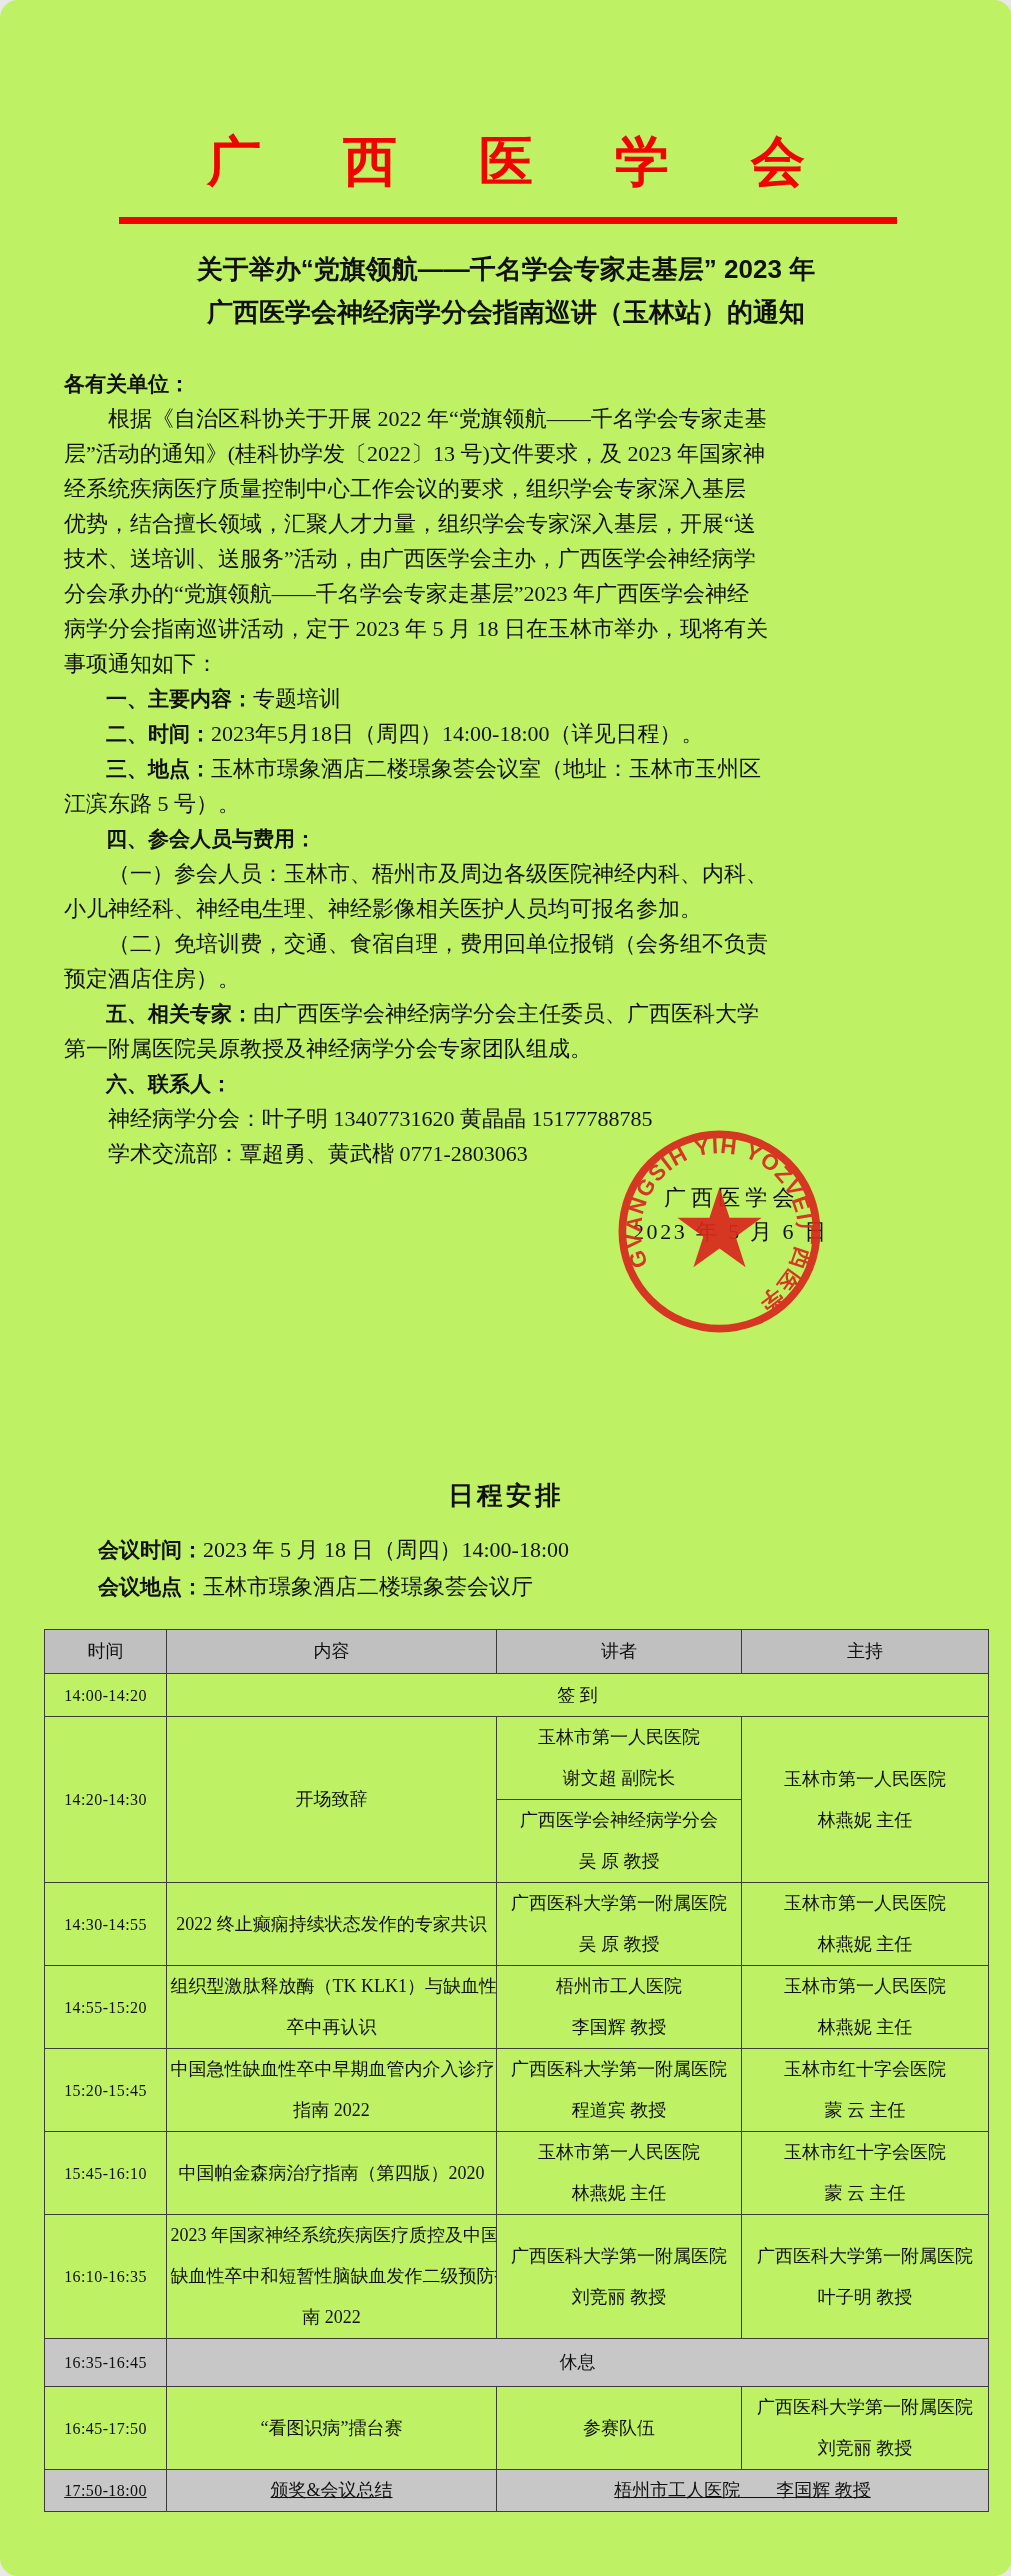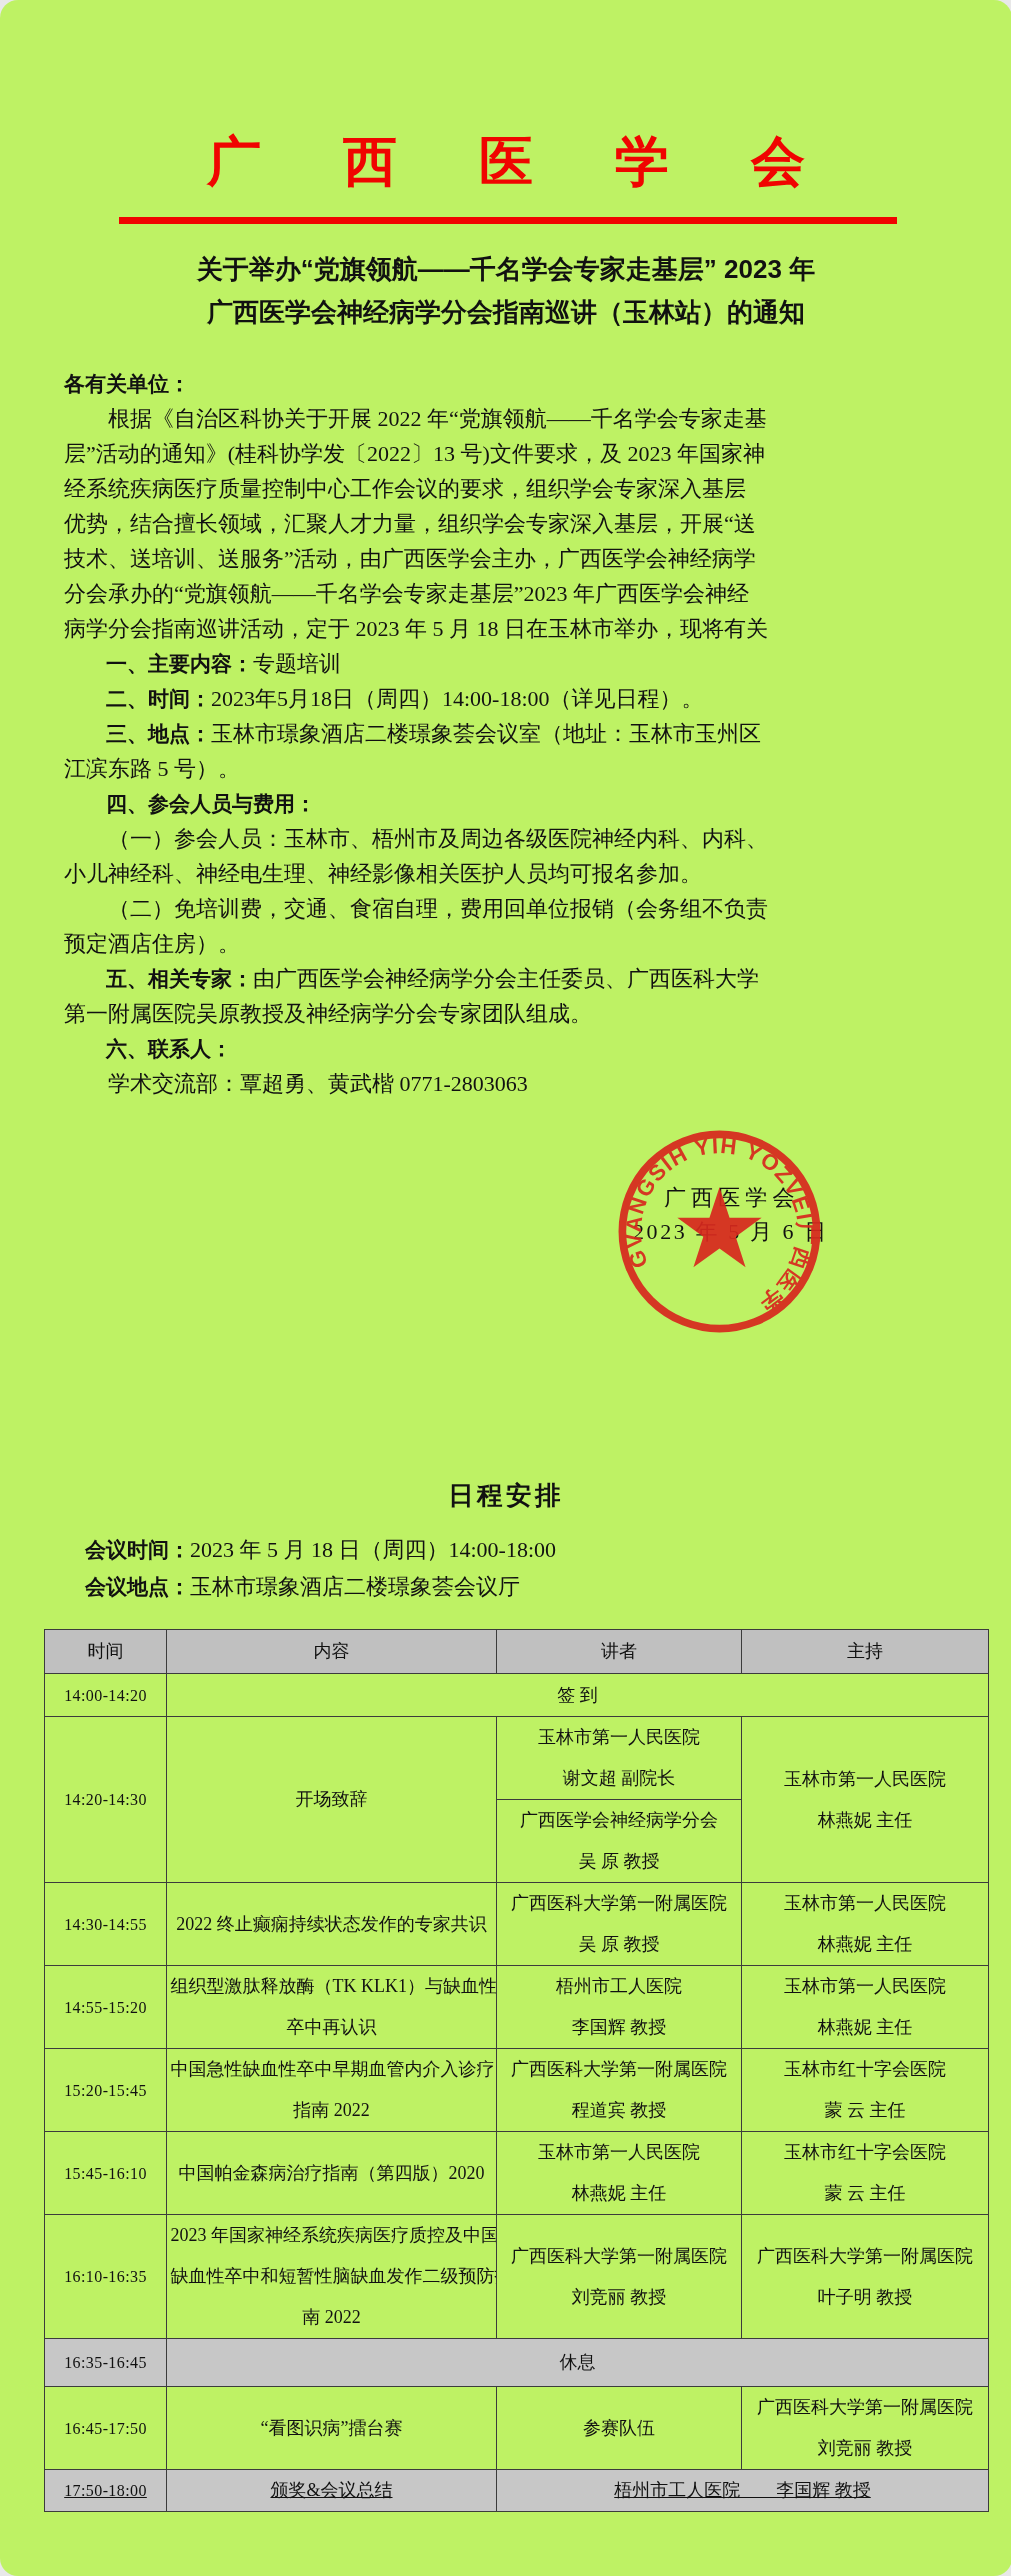--- a/index.html
+++ b/index.html
@@ -24,21 +24,21 @@
   .body-line{height:35px;line-height:35px;font-size:22px;white-space:nowrap;}
   .body-line b{font-family:"Liberation Sans","DejaVu Sans",sans-serif;font-size:21px;text-align:center;}
   
   .sig-line{position:absolute;font-size:22px;white-space:nowrap;}
   #sig-org{top:1183px;left:664px;letter-spacing:5.1px;}
   #sig-date{top:1217px;left:633px;letter-spacing:2.6px;}
   .stamp{position:absolute;top:1125px;left:613px;width:213px;height:213px;opacity:.92;}
   
   .schedule-heading{position:absolute;top:1478px;left:0;width:1012px;text-align:center;
     font-size:25.5px;font-weight:bold;font-family:"Liberation Sans","DejaVu Sans",sans-serif;letter-spacing:3.4px;}
-  .meta-line{position:absolute;left:85px;font-size:22px;white-space:nowrap;}
+  .meta-line{position:absolute;left:98px;font-size:22px;white-space:nowrap;}
   #meta-time{top:1535px}
   #meta-place{top:1572px}
   .meta-line .lab{font-family:"Liberation Sans","DejaVu Sans",sans-serif;font-weight:bold;font-size:21px;}
   
   .sched-table-wrap{position:absolute;top:1629px;left:44px;width:944px;}
   table.sched{border-collapse:collapse;width:944px;table-layout:fixed;border:1.7px solid #3c3c3c;}
   table.sched td{border:0.9px solid #3c3c3c;text-align:center;vertical-align:middle;
     padding:0 3.4px;font-size:18px;line-height:41px;overflow:hidden;}
   table.sched tr.hdr td{background:#c0c0c0;border-bottom:1.7px solid #3c3c3c;
     font-family:"Liberation Sans","DejaVu Sans",sans-serif;font-size:18px;}
@@ -59,32 +59,34 @@
 
   <div class="body-block" id="body-block">
       <div class="body-line"><b>各有关单位：</b></div>
       <div class="body-line"><span>　　根据《自治区科协关于开展 2022 年“党旗领航——千名学会专家走基</span></div>
       <div class="body-line"><span>层”活动的通知》(桂科协学发〔2022〕13 号)文件要求，及 2023 年国家神</span></div>
       <div class="body-line"><span>经系统疾病医疗质量控制中心工作会议的要求，组织学会专家深入基层</span></div>
       <div class="body-line"><span>优势，结合擅长领域，汇聚人才力量，组织学会专家深入基层，开展“送</span></div>
       <div class="body-line"><span>技术、送培训、送服务”活动，由广西医学会主办，广西医学会神经病学</span></div>
       <div class="body-line"><span>分会承办的“党旗领航——千名学会专家走基层”2023 年广西医学会神经</span></div>
       <div class="body-line"><span>病学分会指南巡讲活动，定于 2023 年 5 月 18 日在玉林市举办，现将有关</span></div>
+      <div class="body-line"><span>事项通知如下：</span></div>
       <div class="body-line"><b>　　一、主要内容：</b><span>专题培训</span></div>
       <div class="body-line"><b>　　二、时间：</b><span>2023年5月18日（周四）14:00-18:00（详见日程）。</span></div>
       <div class="body-line"><b>　　三、地点：</b><span>玉林市璟象酒店二楼璟象荟会议室（地址：玉林市玉州区</span></div>
       <div class="body-line"><span>江滨东路 5 号）。</span></div>
       <div class="body-line"><b>　　四、参会人员与费用：</b></div>
       <div class="body-line"><span>　　（一）参会人员：玉林市、梧州市及周边各级医院神经内科、内科、</span></div>
       <div class="body-line"><span>小儿神经科、神经电生理、神经影像相关医护人员均可报名参加。</span></div>
       <div class="body-line"><span>　　（二）免培训费，交通、食宿自理，费用回单位报销（会务组不负责</span></div>
       <div class="body-line"><span>预定酒店住房）。</span></div>
       <div class="body-line"><b>　　五、相关专家：</b><span>由广西医学会神经病学分会主任委员、广西医科大学</span></div>
       <div class="body-line"><span>第一附属医院吴原教授及神经病学分会专家团队组成。</span></div>
       <div class="body-line"><b>　　六、联系人：</b></div>
+      <div class="body-line"><span>　　神经病学分会：叶子明 13407731620 黄晶晶 15177788785</span></div>
       <div class="body-line"><span>　　学术交流部：覃超勇、黄武楷 0771-2803063</span></div>
     </div>
 
   <div class="sig-line" id="sig-org">广西医学会</div>
   <div class="sig-line" id="sig-date">2023 年 5 月 6 日</div>
 
   <svg class="stamp" viewBox="0 0 250 250">
     <defs>
       <path id="stampArc" d="M 41.6,163.9 A 92,92 0 1 1 177.8,200.4" fill="none"></path>
     </defs>

